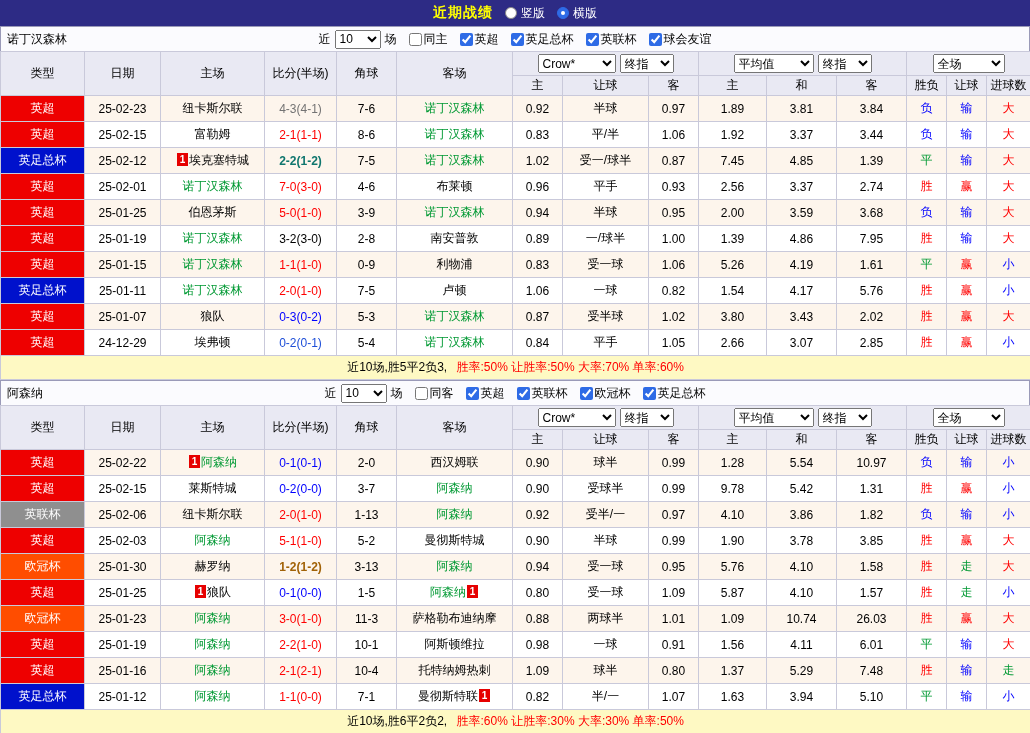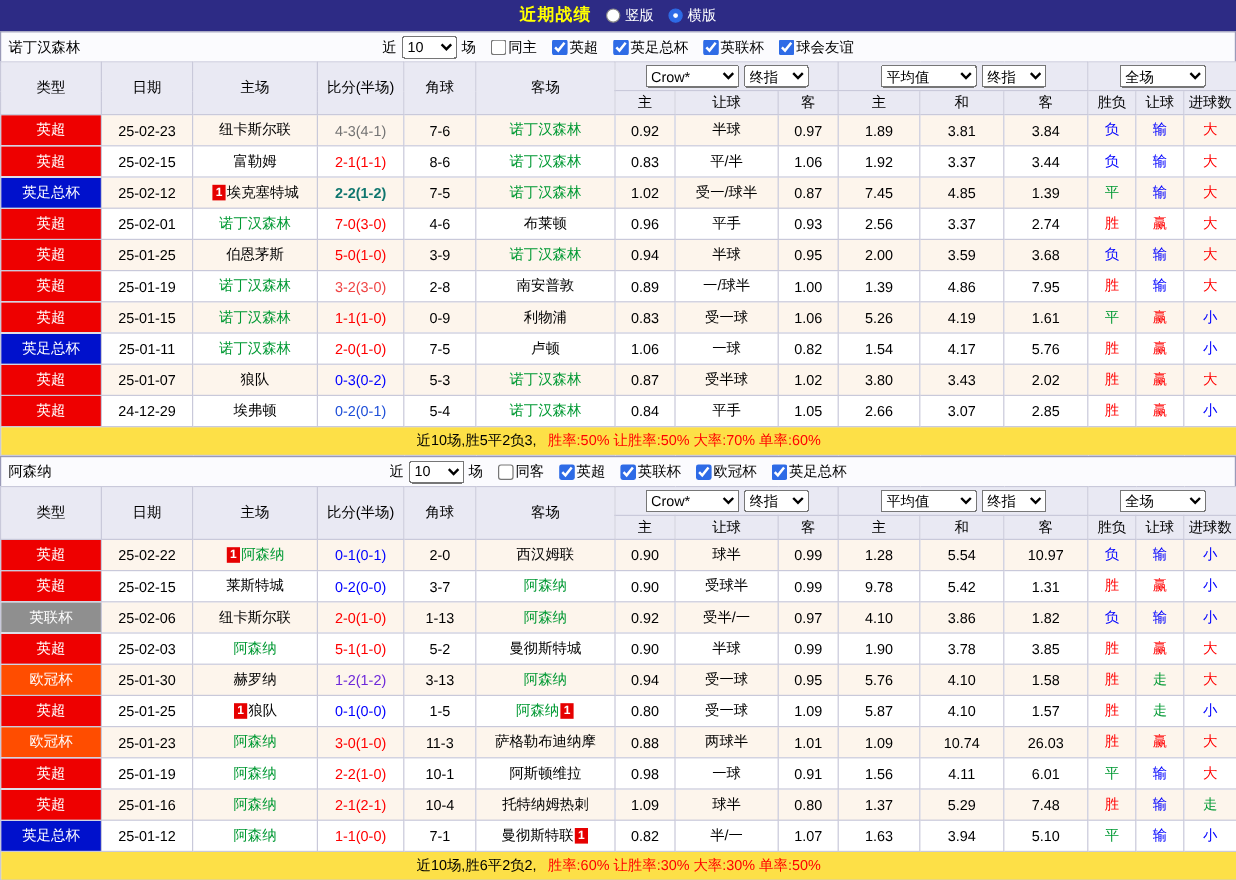--- a/index.html
+++ b/index.html
@@ -22,21 +22,21 @@
   th,td{border:1px solid #c9c9da;text-align:center;white-space:nowrap;overflow:hidden;padding:0}
   thead th{background:#e9e9f3;font-weight:normal;height:24px}
   thead .sub-th{height:20px}
   .th-sel select{font-size:12px;height:19px;margin:0 2px}
   .sel-a{width:78px}.sel-b{width:54px}.sel-c{width:80px}.sel-d{width:72px}
   tbody td{height:26px}
   tbody tr:nth-child(odd) td{background:#fdf5ec}
   tbody tr:nth-child(even) td{background:#fff}
   .type-cell{color:#fff}
   .mark{display:inline-block;width:11px;height:13px;line-height:13px;background:#e60000;color:#fff;font-size:10px;font-weight:bold;margin:0 1px;vertical-align:1px}
-  tfoot td{height:24px;background:#fde047}
+  tfoot td{height:24px;background:#fef9c3}
   .sum-stats{color:#ff0000;margin-left:6px}
   .team-cell span{cursor:pointer}
   .score-cell span{cursor:pointer}
 </style>
 </head>
 <body>
 
 <header class="topbar">
   <span class="topbar-title">近期战绩</span>
   <span class="radio-opt">
@@ -203,21 +203,21 @@
           <td>3.59</td>
           <td>3.68</td>
           <td style="color: rgb(0, 0, 255);">负</td>
           <td style="color: rgb(0, 0, 255);">输</td>
           <td style="color: rgb(255, 0, 0);">大</td>
         </tr>
         <tr>
           <td class="type-cell" style="background: rgb(238, 0, 0);">英超</td>
           <td>25-01-19</td>
           <td class="team-cell"><span style="color: rgb(0, 153, 51);">诺丁汉森林</span></td>
-          <td class="score-cell"><span style="color: #ef4444;">3-2(3-0)</span></td>
+          <td class="score-cell"><span style="color: #000000;">3-2(3-0)</span></td>
           <td>2-8</td>
           <td class="team-cell"><span>南安普敦</span></td>
           <td>0.89</td>
           <td>一/球半</td>
           <td>1.00</td>
           <td>1.39</td>
           <td>4.86</td>
           <td>7.95</td>
           <td style="color: rgb(255, 0, 0);">胜</td>
           <td style="color: rgb(0, 0, 255);">输</td>
@@ -440,21 +440,21 @@
           <td>3.78</td>
           <td>3.85</td>
           <td style="color: rgb(255, 0, 0);">胜</td>
           <td style="color: rgb(255, 0, 0);">赢</td>
           <td style="color: rgb(255, 0, 0);">大</td>
         </tr>
         <tr>
           <td class="type-cell" style="background: rgb(255, 77, 0);">欧冠杯</td>
           <td>25-01-30</td>
           <td class="team-cell"><span>赫罗纳</span></td>
-          <td class="score-cell"><span style="color: #6d28d9;">1-2(1-2)</span></td>
+          <td class="score-cell"><span style="color: #a16207; font-weight: bold;">1-2(1-2)</span></td>
           <td>3-13</td>
           <td class="team-cell"><span style="color: rgb(0, 153, 51);">阿森纳</span></td>
           <td>0.94</td>
           <td>受一球</td>
           <td>0.95</td>
           <td>5.76</td>
           <td>4.10</td>
           <td>1.58</td>
           <td style="color: rgb(255, 0, 0);">胜</td>
           <td style="color: rgb(0, 153, 51);">走</td>

